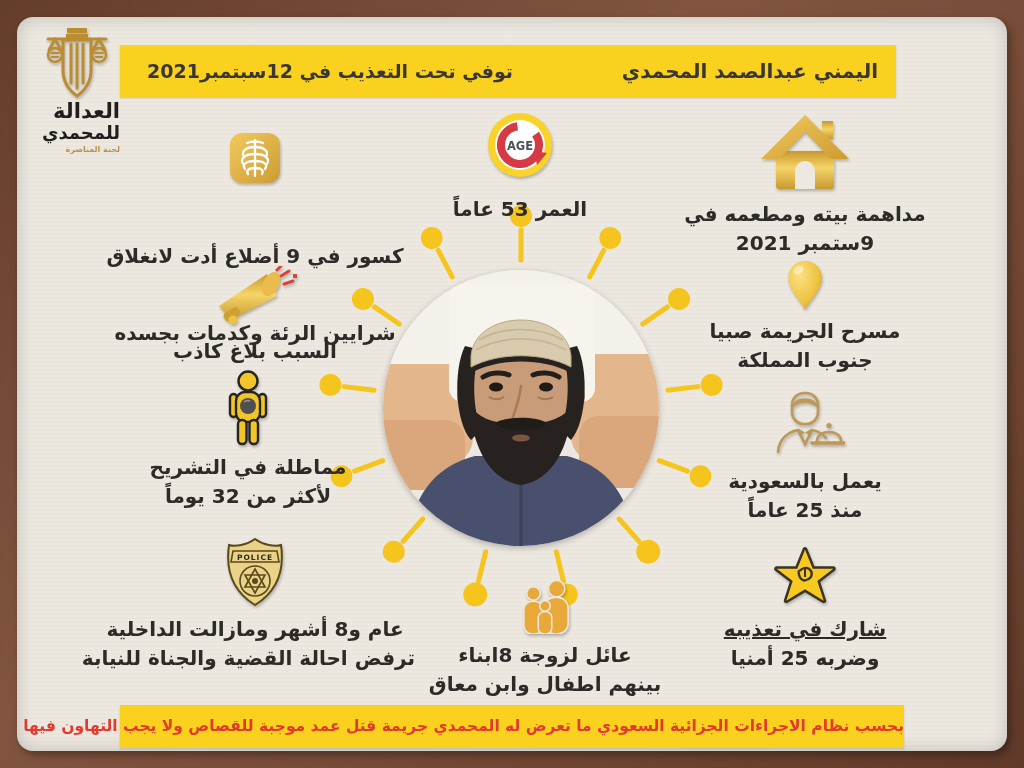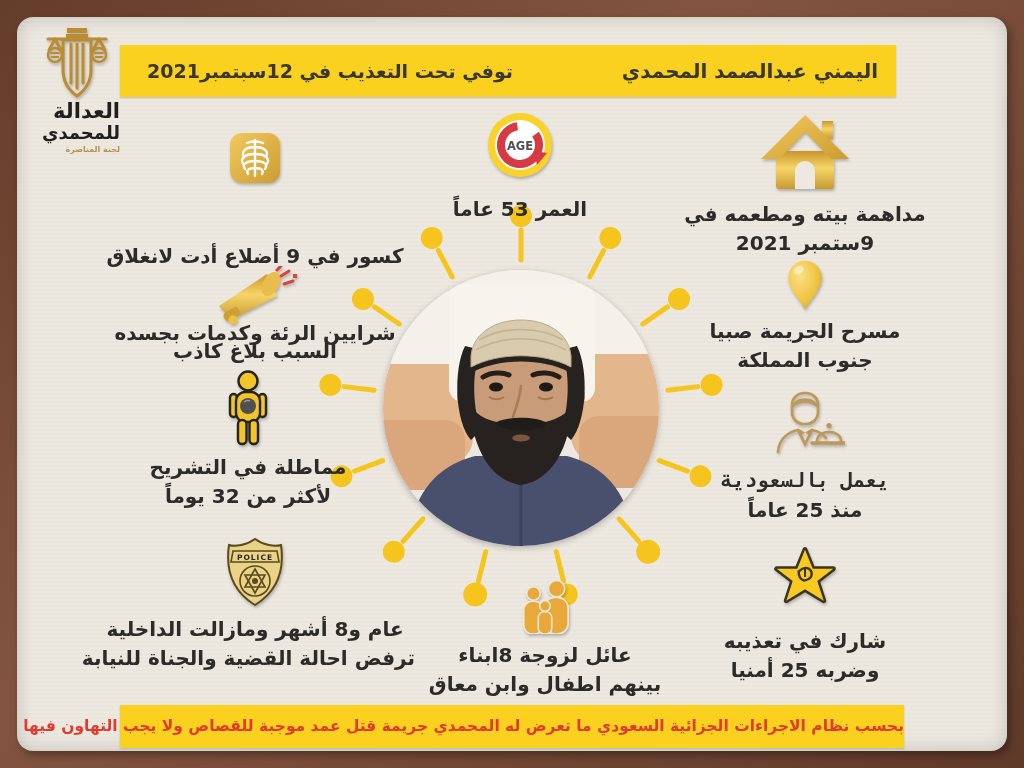--- a/index.html
+++ b/index.html
@@ -323,33 +323,33 @@
         <path d="M13 64 C14 50 24 44 33 42"></path>
         <path d="M47 42 C53 43 58 46 61 50"></path>
         <path d="M33 42 L40 56 L47 42"></path>
         <polygon points="34,41 40,44.5 34,48" fill="#BD9857" stroke="none"></polygon>
         <polygon points="46,41 40,44.5 46,48" fill="#BD9857" stroke="none"></polygon>
         <path d="M52 53 C52 41 76 41 76 53"></path>
         <circle cx="64" cy="37.5" r="2.6" fill="#BD9857" stroke="none"></circle>
         <line x1="47" y1="55" x2="80" y2="55" stroke-width="3.4"></line>
       </svg>
     </div>
-    <div class="txt" style="margin-top:0px;font-family:Liberation Mono, monospace;">يعمل بالسعودية</div>
+    <div class="txt" style="margin-top:0px;">يعمل بالسعودية</div>
     <div class="txt" style="margin-top:-6px;">منذ 25 عاماً</div>
   </div>
 
   <div class="item" style="left:645px; top:546px; width:320px;">
     <div class="icon">
       <svg width="72" height="62" viewBox="0 0 74 68">
         <polygon points="37,4 45.5,25 68,25 50.5,38.5 57.5,60 37,47.5 16.5,60 23.5,38.5 6,25 28.5,25" fill="#F8C921" stroke="#3A3424" stroke-width="5.5" stroke-linejoin="round"></polygon>
         <polygon points="37,4 45.5,25 68,25 50.5,38.5 57.5,60 37,47.5 16.5,60 23.5,38.5 6,25 28.5,25" fill="#F8C921"></polygon>
         <path d="M30 28 q9 -8 14 0 q2 8 -8 10 q-6 -2 -6 -10" fill="none" stroke="#3A3424" stroke-width="2.6" stroke-linecap="round"></path>
         <line x1="37" y1="24" x2="37" y2="34" stroke="#3A3424" stroke-width="2.2"></line>
       </svg>
     </div>
-    <div class="txt" style="margin-top:16px;">شارك في تعذيبه</div>
+    <div class="txt" style="margin-top:4px;text-decoration:underline;">شارك في تعذيبه</div>
     <div class="txt" style="margin-top:-6px;">وضربه 25 أمنيا</div>
   </div>
 
   <div class="banner ftr">
     <div class="ftxt">بحسب نظام الاجراءات الجزائية السعودي ما تعرض له المحمدي جريمة قتل عمد موجبة للقصاص ولا يجب التهاون فيها</div>
   </div>
 </div>
 
 </body></html>

